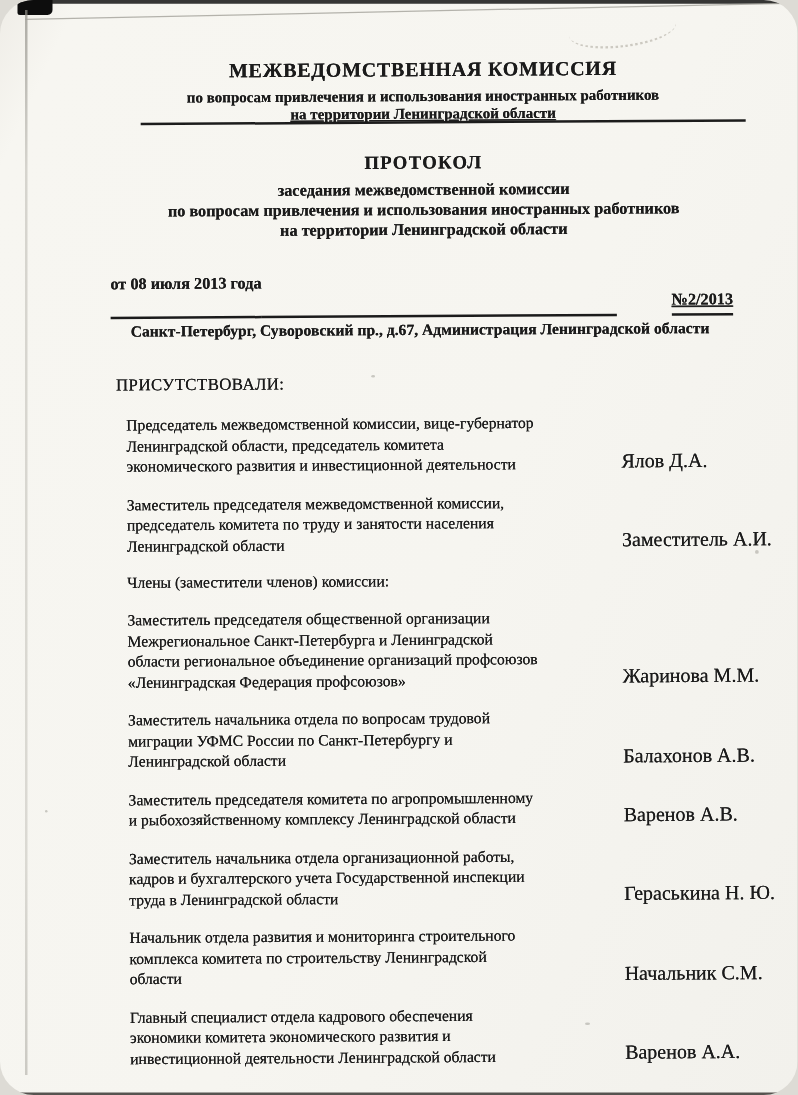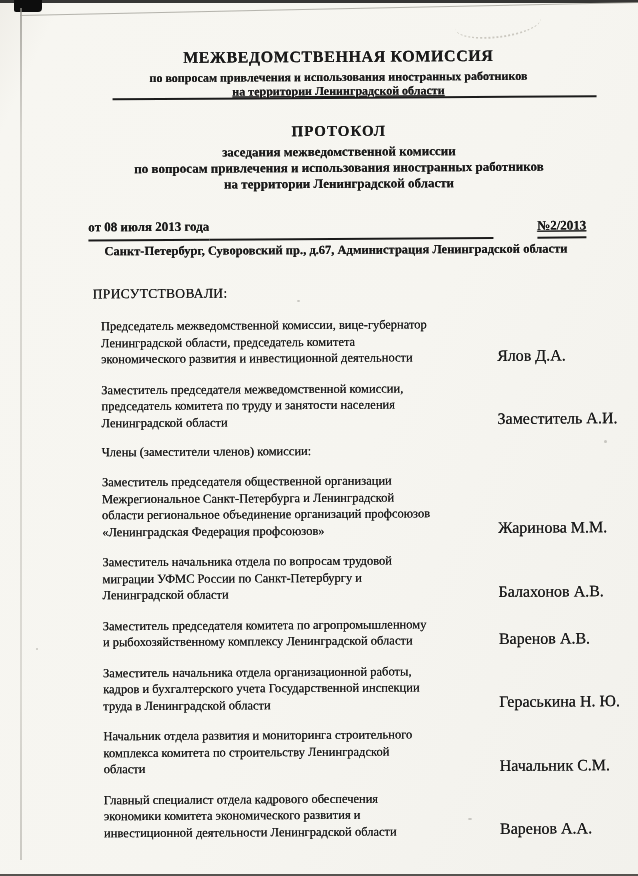--- a/index.html
+++ b/index.html
@@ -9,20 +9,21 @@
     font-family: "Liberation Serif", "DejaVu Serif", serif;
   }
   .page {
     position: relative;
     width: 638px;
     height: 876px;
     margin: 0 auto;
     background: linear-gradient(115deg, #efede7 0%, #f7f6f1 6%, #f6f5f0 55%, #f2f1ec 100%);
     overflow: hidden;
     color: #1b1b1b;
+    border-radius: 27px;
   }
   
   .edge-top {
     position: absolute; top: 0; left: 0; right: 0; height: 3px;
     background: #141414; opacity: .85;
   }
   .edge-bottom {
     position: absolute; bottom: 0; left: 0; right: 0; height: 2px;
     background: #2e2c28; opacity: .8;
   }
@@ -97,21 +98,21 @@
     line-height: 16px;
     margin: 0;
   }
   .meta-row {
     display: flex;
     align-items: flex-end;
     margin: 26px 0 0 -4px;
     font-weight: bold;
     font-size: 13px;
   }
-  .meta-date { border-bottom: 2px solid #1b1b1b; padding-bottom: 4px; }
+  .meta-date { border-bottom: 2px solid #1b1b1b; padding-bottom: 18px; }
   .meta-fill { flex: 1; border-bottom: 2px solid #1b1b1b; margin-right: 44px; }
   .meta-num  { border-bottom: 2px solid #1b1b1b; padding-bottom: 3px; text-decoration: underline; }
   .meta-location {
     font-weight: bold;
     font-size: 12.5px;
     margin: 3px 0 0 12px;
   }
   .present-heading {
     font-size: 13.5px;
     letter-spacing: .3px;

